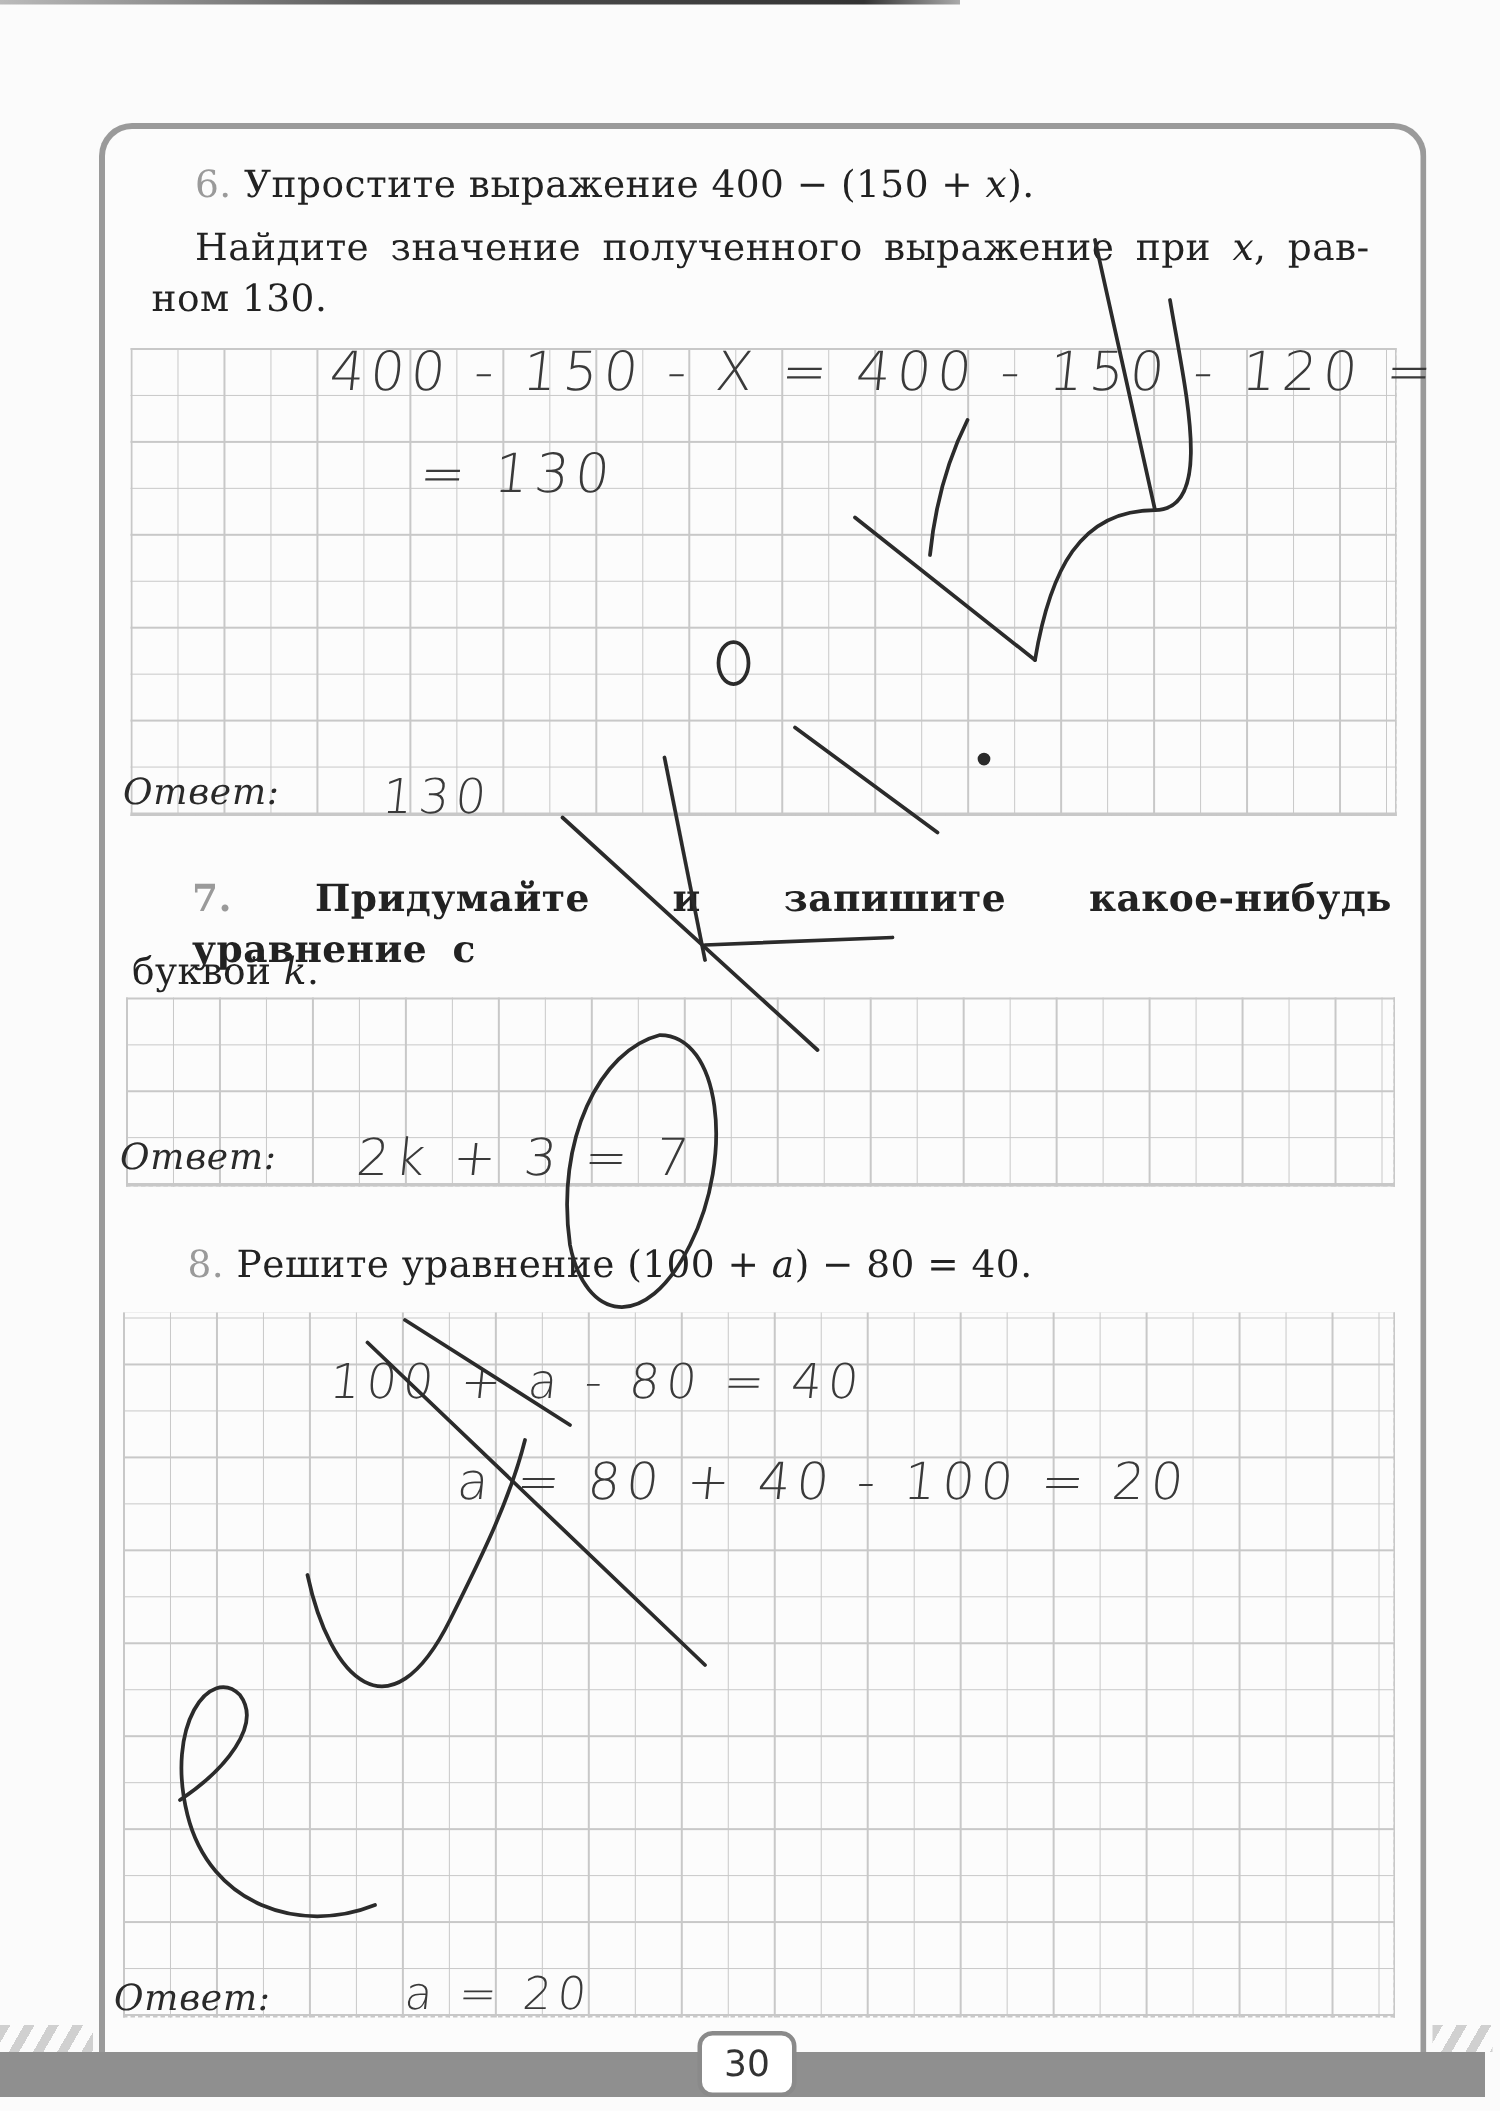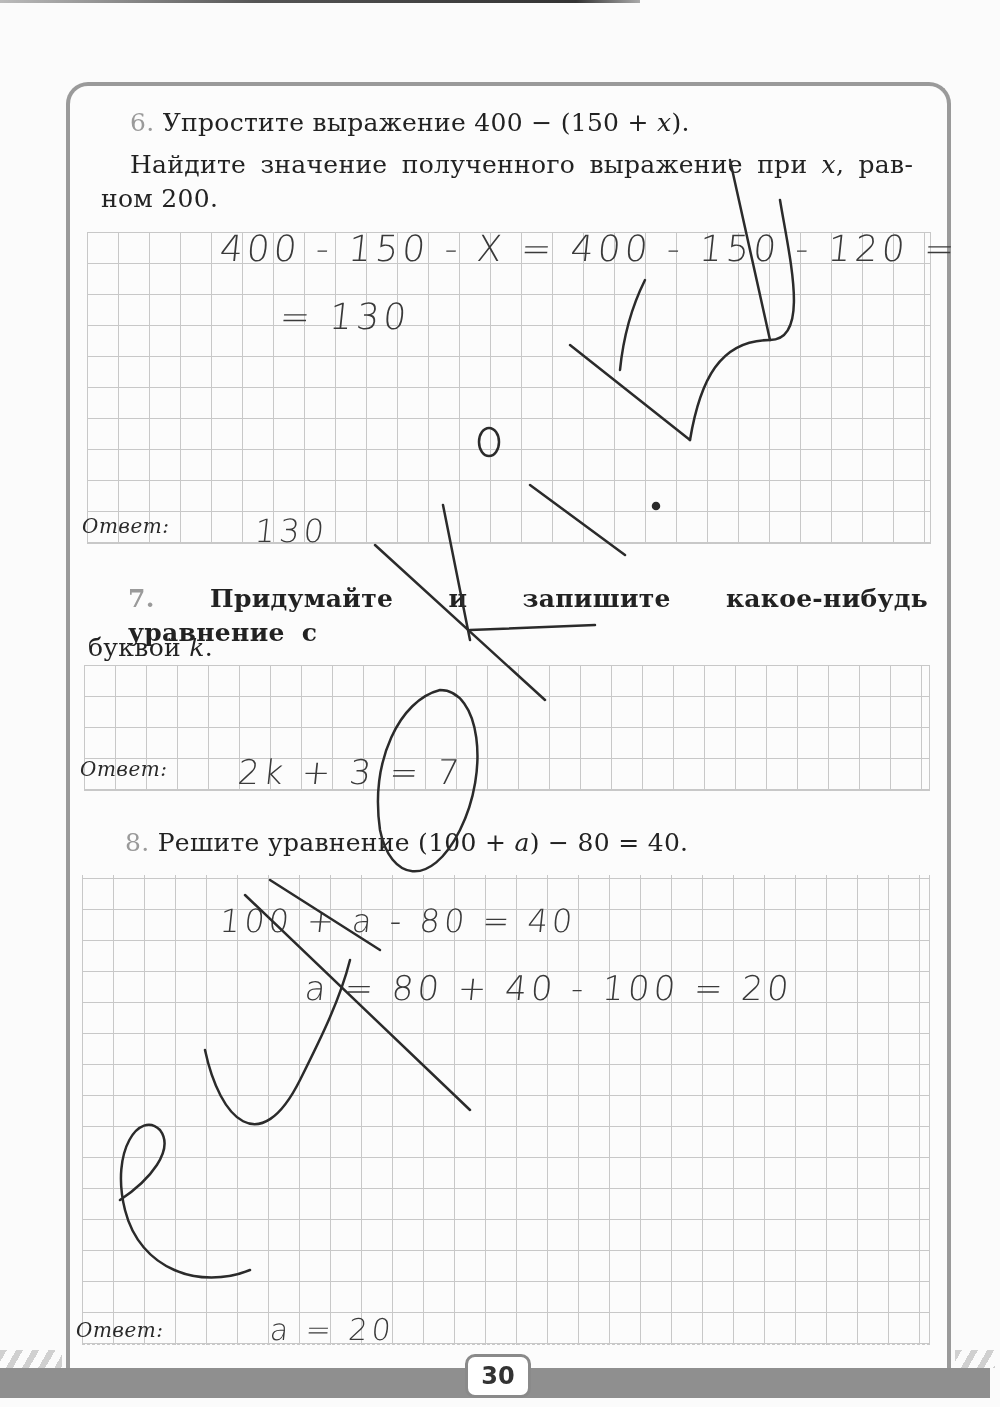--- a/index.html
+++ b/index.html
@@ -24,56 +24,56 @@
   .grid {
     position: absolute;
     background-image:
       repeating-linear-gradient(90deg, #c8c8c8 0 1px, transparent 1px 31px),
       repeating-linear-gradient(0deg, #c8c8c8 0 1px, transparent 1px 31px);
     border-right: 1px dashed #c8c8c8; border-bottom: 1px dashed #c8c8c8;
     box-sizing: border-box;
   }
   .answer-label {
     position: absolute; font-family: "DejaVu Serif", serif; font-style: italic;
-    font-size: 20px; color: #2a2a2a; letter-spacing: 0.5px;
+    font-size: 24px; color: #2a2a2a; letter-spacing: 0.5px;
   }
   .hand {
     position: absolute; font-family: "DejaVu Sans", sans-serif; font-weight: 200;
     color: #3a3a3a; letter-spacing: 4px; transform: skewX(-6deg);
   }
   .bottom-bar {
     position: absolute; left: 0; top: 1368px; width: 990px; height: 30px; background: #8f8f8f;
   }
   .stripes {
     position: absolute; top: 1350px; height: 18px;
     background: repeating-linear-gradient(120deg, #d0d0d0 0 6px, transparent 6px 14px);
   }
   .page-number {
     position: absolute; left: 465px; top: 1354px; width: 66px; height: 44px;
     background: #fff; border: 3px solid #8a8a8a; border-radius: 10px; box-sizing: border-box;
-    font-family: "DejaVu Sans", sans-serif; font-weight: bold; font-size: 24px;
+    font-family: "DejaVu Sans", sans-serif; font-weight: normal; font-size: 24px;
     text-align: center; line-height: 38px; color: #333;
   }
   svg.watermark { position: absolute; left: 0; top: 0; pointer-events: none; }
 </style>
 </head>
 <body>
 
 <div class="top-rule"></div>
 
 <div class="frame"></div>
 
 <div class="task-text" style="left:130px; top:106px;">
   <span class="task-num">6.</span>
   <span>Упростите выражение 400 − (150 + </span><span class="math-var">x</span><span>).</span>
 </div>
 <div class="task-text" style="left:130px; top:148px; width:800px; text-align:justify; word-spacing:6px;">
   <span>Найдите значение полученного выражение при </span><span class="math-var">x</span><span>, рав-</span>
 </div>
-<div class="task-text" style="left:101px; top:182px;">ном 200.</div>
+<div class="task-text" style="left:101px; top:182px;">ном 130.</div>
 
 <div class="grid" style="left:87px; top:232px; width:844px; height:312px;"></div>
 <div class="hand" style="left:220px; top:228px; font-size:36px;">400 - 150 - X = 400 - 150 - 120 =</div>
 <div class="hand" style="left:280px; top:296px; font-size:36px;">= 130</div>
 <div class="answer-label" style="left:82px; top:514px;">Ответ:</div>
 <div class="hand" style="left:255px; top:512px; font-size:32px;">130</div>
 
 <div class="task-text" style="left:128px; top:582px; width:800px; text-align:justify; word-spacing:8px;font-weight:bold;">
   <span class="task-num">7.</span>
   <span>Придумайте и запишите какое-нибудь уравнение с</span>

